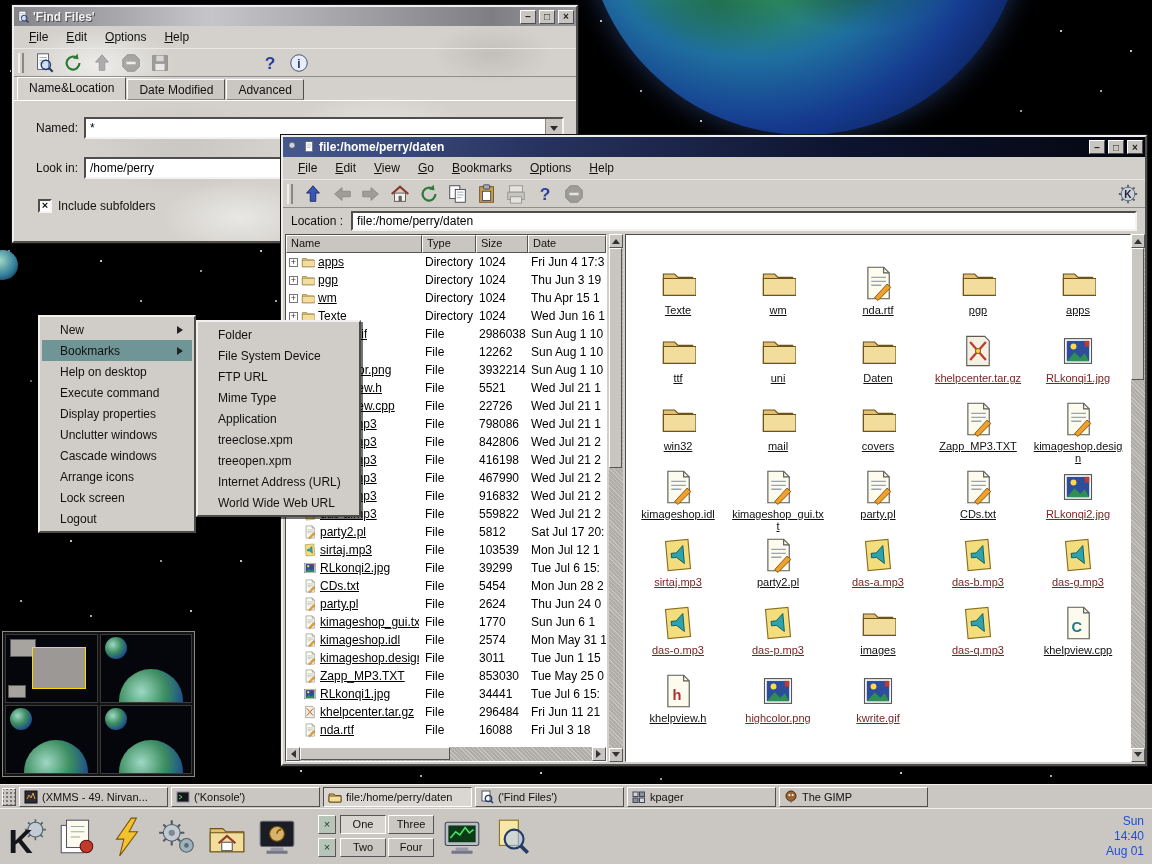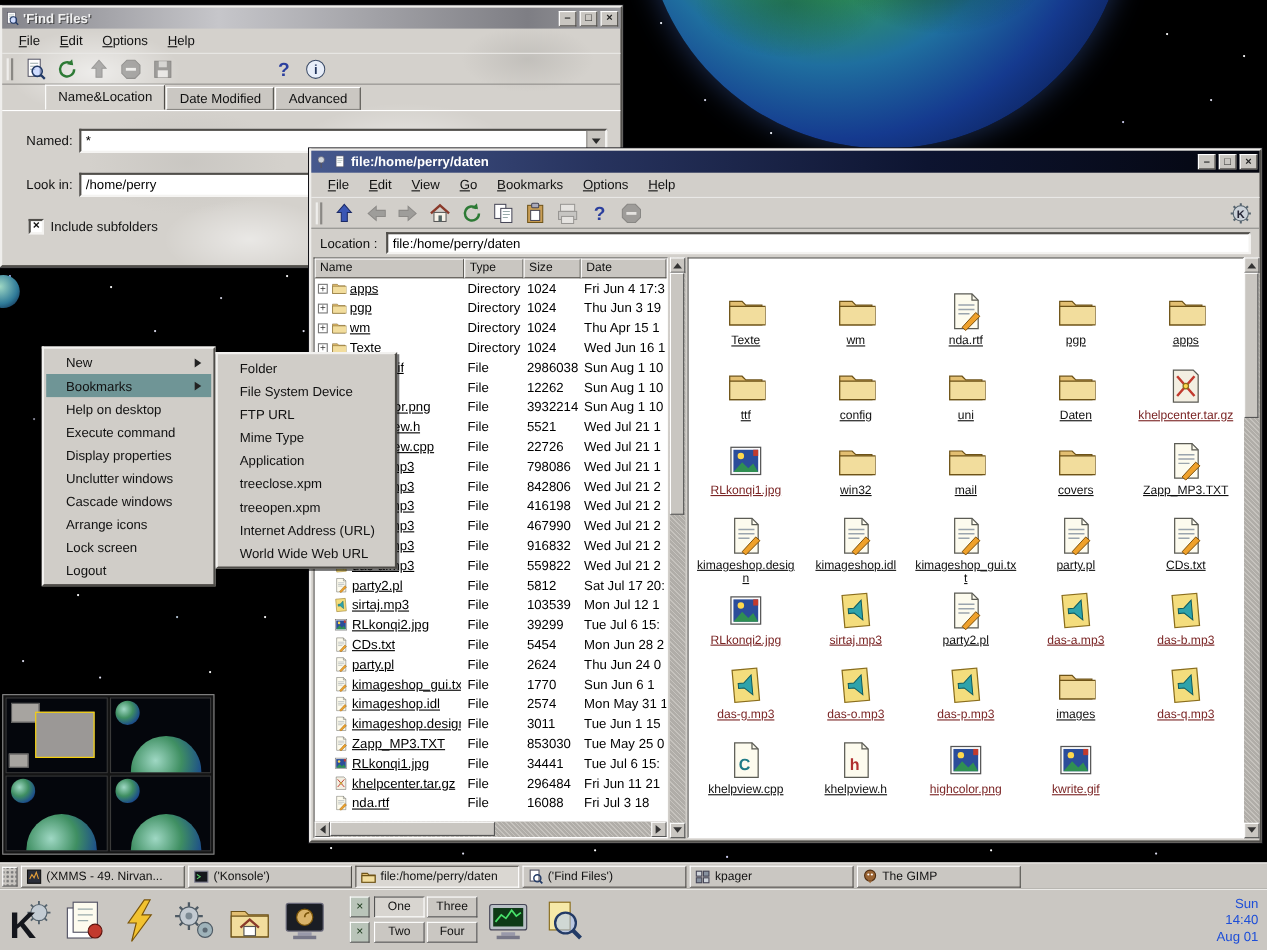--- a/index.html
+++ b/index.html
@@ -44,24 +44,24 @@
   .menubar{display:flex;align-items:center;height:22px;padding:0 6px;color:#111;}
   .menu-label{padding:2px 9px;}
   .toolbar{display:flex;align-items:center;height:29px;padding:0 4px;gap:3px;border-top:1px solid #e9e8e6;border-bottom:1px solid #908e8a;}
   .tb-handle{width:6px;height:20px;border-left:2px solid #efeeec;border-right:2px solid #8a8884;margin-right:4px;flex:none;}
   .tool-btn{width:26px;height:24px;display:flex;align-items:center;justify-content:center;flex:none;}
   .tool-btn.disabled{filter:grayscale(1) opacity(.42);}
   .tb-spacer{width:78px;flex:none;}
   .ticon{display:inline-flex;}
 
   
-  #find-files{left:0;top:5px;width:566px;height:238px;z-index:10;}
+  #find-files{left:12px;top:5px;width:566px;height:238px;z-index:10;}
   .tabbar{display:flex;align-items:flex-end;height:23px;padding:0 3px;}
   .tab{padding:3px 11px 2px;background:#cac7c2;border:1px solid;border-color:#fff #504e4a #8a8884 #fff;margin-right:1px;color:#111;}
-  .tab.active{background:#d4d1cc;padding-bottom:4px;border-bottom-color:#d4d1cc;margin-left:36px;}
+  .tab.active{background:#d4d1cc;padding-bottom:4px;border-bottom-color:#d4d1cc;}
   .ff-body{position:absolute;left:0;right:0;top:93px;bottom:0;border-top:1px solid #fff;}
   .fieldrow{position:absolute;display:flex;align-items:center;gap:6px;}
   .flabel{width:56px;color:#111;text-align:right;}
   .combo{display:flex;align-items:stretch;background:#fff;border:2px solid;border-color:#504e4a #f4f3f1 #f4f3f1 #504e4a;height:22px;flex:1;}
   .combo input{flex:1;border:none;outline:none;font-size:12px;padding:0 4px;background:transparent;font-family:inherit;color:#000;min-width:0;}
   .combo .drop{width:17px;background:#c9c6c1;border-left:1px solid #8a8884;display:flex;align-items:center;justify-content:center;}
   .tri-down{width:0;height:0;border:4px solid transparent;border-top:5px solid #2a2a2a;margin-top:5px;}
   .checkbox{width:14px;height:14px;background:#fff;border:2px solid;border-color:#504e4a #f4f3f1 #f4f3f1 #504e4a;
     font-size:11px;line-height:9px;text-align:center;color:#111;font-weight:bold;}
   .cblabel{color:#111;}
@@ -927,29 +927,20 @@
             </span>
             <span class="ilabel">ttf</span>
           </div>
           <div class="icell">
             <span class="fico">
               <svg width="36" height="36" viewBox="0 0 32 32">
                 <path d="M3 8h10l3 3h13v16H3z" fill="#e3bf72" stroke="#6e5318"></path>
                 <path d="M3 12h29v15H3z" fill="#f2dd9d" stroke="#6e5318"></path>
               </svg>
             </span>
-            <span class="ilabel">config</span>
-          </div>
-          <div class="icell">
-            <span class="fico">
-              <svg width="36" height="36" viewBox="0 0 32 32">
-                <path d="M3 8h10l3 3h13v16H3z" fill="#e3bf72" stroke="#6e5318"></path>
-                <path d="M3 12h29v15H3z" fill="#f2dd9d" stroke="#6e5318"></path>
-              </svg>
-            </span>
             <span class="ilabel">uni</span>
           </div>
           <div class="icell">
             <span class="fico">
               <svg width="36" height="36" viewBox="0 0 32 32">
                 <path d="M3 8h10l3 3h13v16H3z" fill="#e3bf72" stroke="#6e5318"></path>
                 <path d="M3 12h29v15H3z" fill="#f2dd9d" stroke="#6e5318"></path>
               </svg>
             </span>
             <span class="ilabel">Daten</span>

